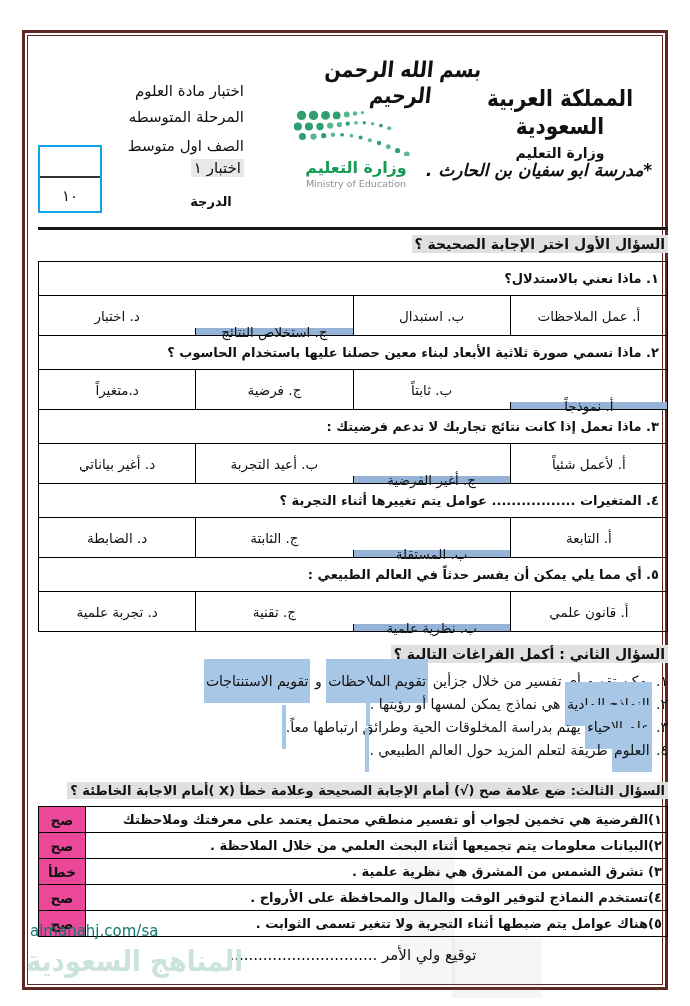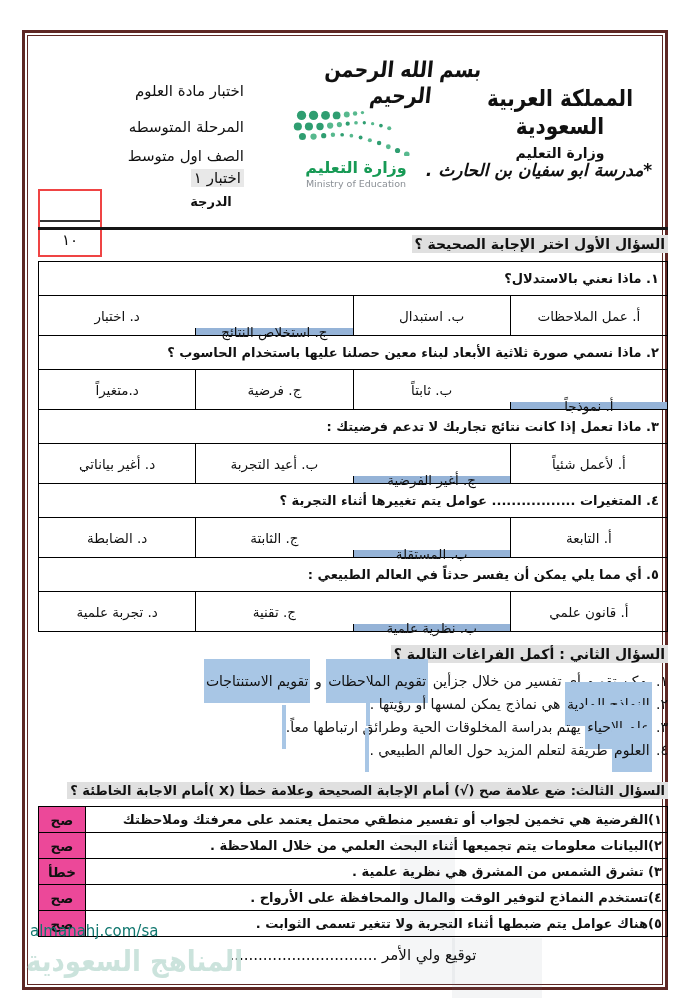--- a/index.html
+++ b/index.html
@@ -13,25 +13,25 @@
 
   
   .bismillah{position:absolute;left:292px;top:60px;width:220px;text-align:center;
     font-weight:bold;font-size:19px;transform:skewX(-6deg) scaleY(1.15);letter-spacing:-1px;}
   .kingdom-block{position:absolute;left:452px;top:88px;width:216px;text-align:center;}
   .kingdom{font-weight:bold;font-size:20px;letter-spacing:-1px;transform:scaleY(1.15);}
   .ministry-line{font-weight:bold;font-size:14px;margin-top:9px;}
   .school{position:absolute;left:408px;top:160px;width:262px;text-align:center;
     font-style:italic;font-weight:bold;font-size:17px;}
   .info-block{position:absolute;left:108px;top:82px;width:136px;text-align:right;font-size:15px;}
-  .info-block .l1{margin-bottom:18px;}
+  .info-block .l1{margin-bottom:8px;}
   .info-block .l3{margin-top:11px;}
   .exam-no{display:inline-block;background:#e8e8e8;padding:0 3px;margin-top:4px;}
   .grade-label{position:absolute;left:178px;top:194px;width:66px;text-align:center;font-weight:bold;font-size:13px;}
-  .score-box{position:absolute;left:38px;top:145px;width:64px;height:68px;border:2px solid #ef4444;box-sizing:border-box;margin-top:44px;}
+  .score-box{position:absolute;left:38px;top:145px;width:64px;height:68px;border:2px solid #0ea5e9;box-sizing:border-box;}
   .score-top{height:29px;border-bottom:2px solid #333;}
   .score-bottom{height:35px;display:flex;align-items:center;justify-content:center;font-size:15px;}
   .logo{position:absolute;left:276px;top:108px;width:160px;text-align:center;}
   .logo-word{color:#179a55;font-weight:bold;font-size:16px;margin-top:-2px;}
   .logo-en{color:#8b9096;font-size:9.5px;margin-top:1px;}
   .header-divider{position:absolute;left:38px;top:227px;width:630px;height:3px;background:#161616;}
 
   
   .sec-title{position:absolute;left:38px;width:630px;text-align:right;font-weight:bold;font-size:14px;}
   .hl-gray{background:#e0e0e0;padding:1px 3px;text-align:right;}

